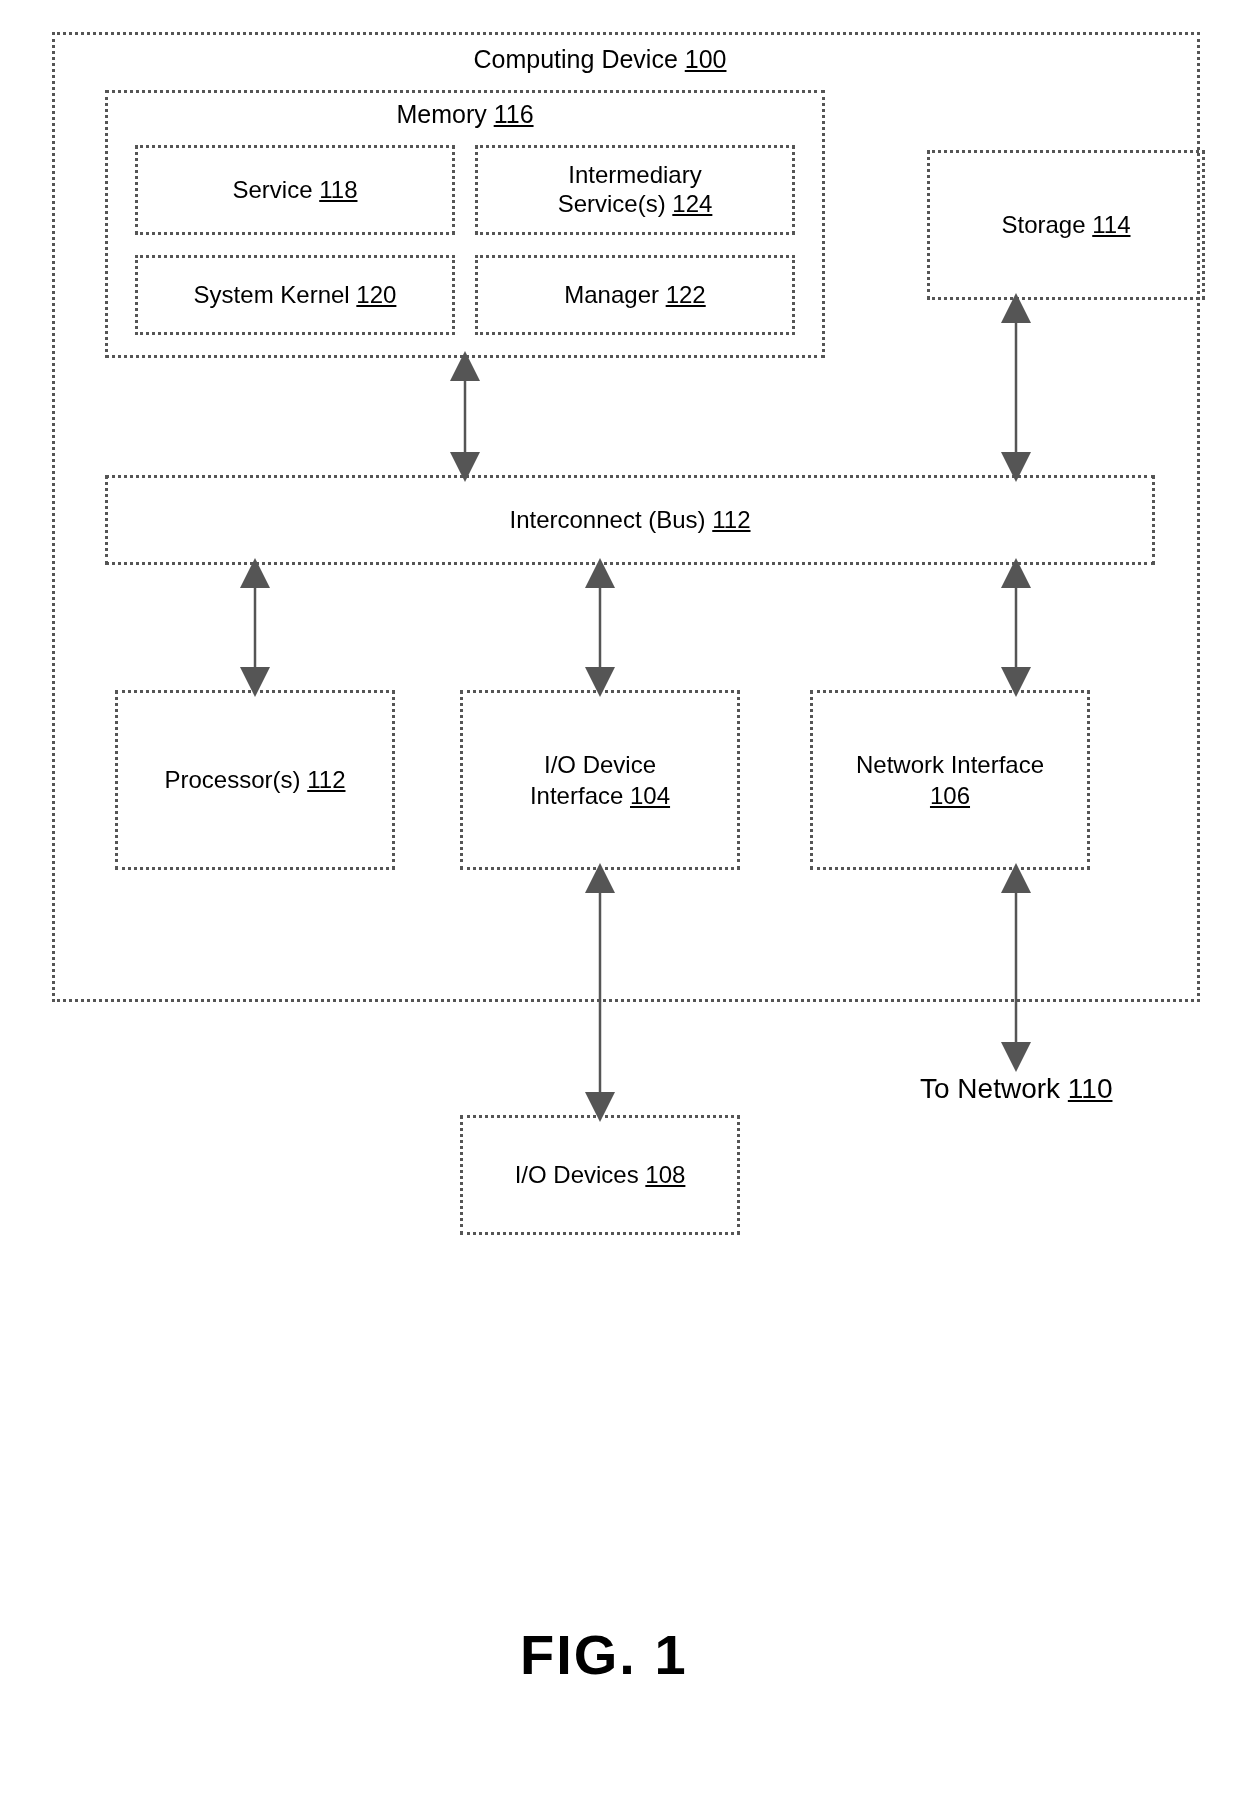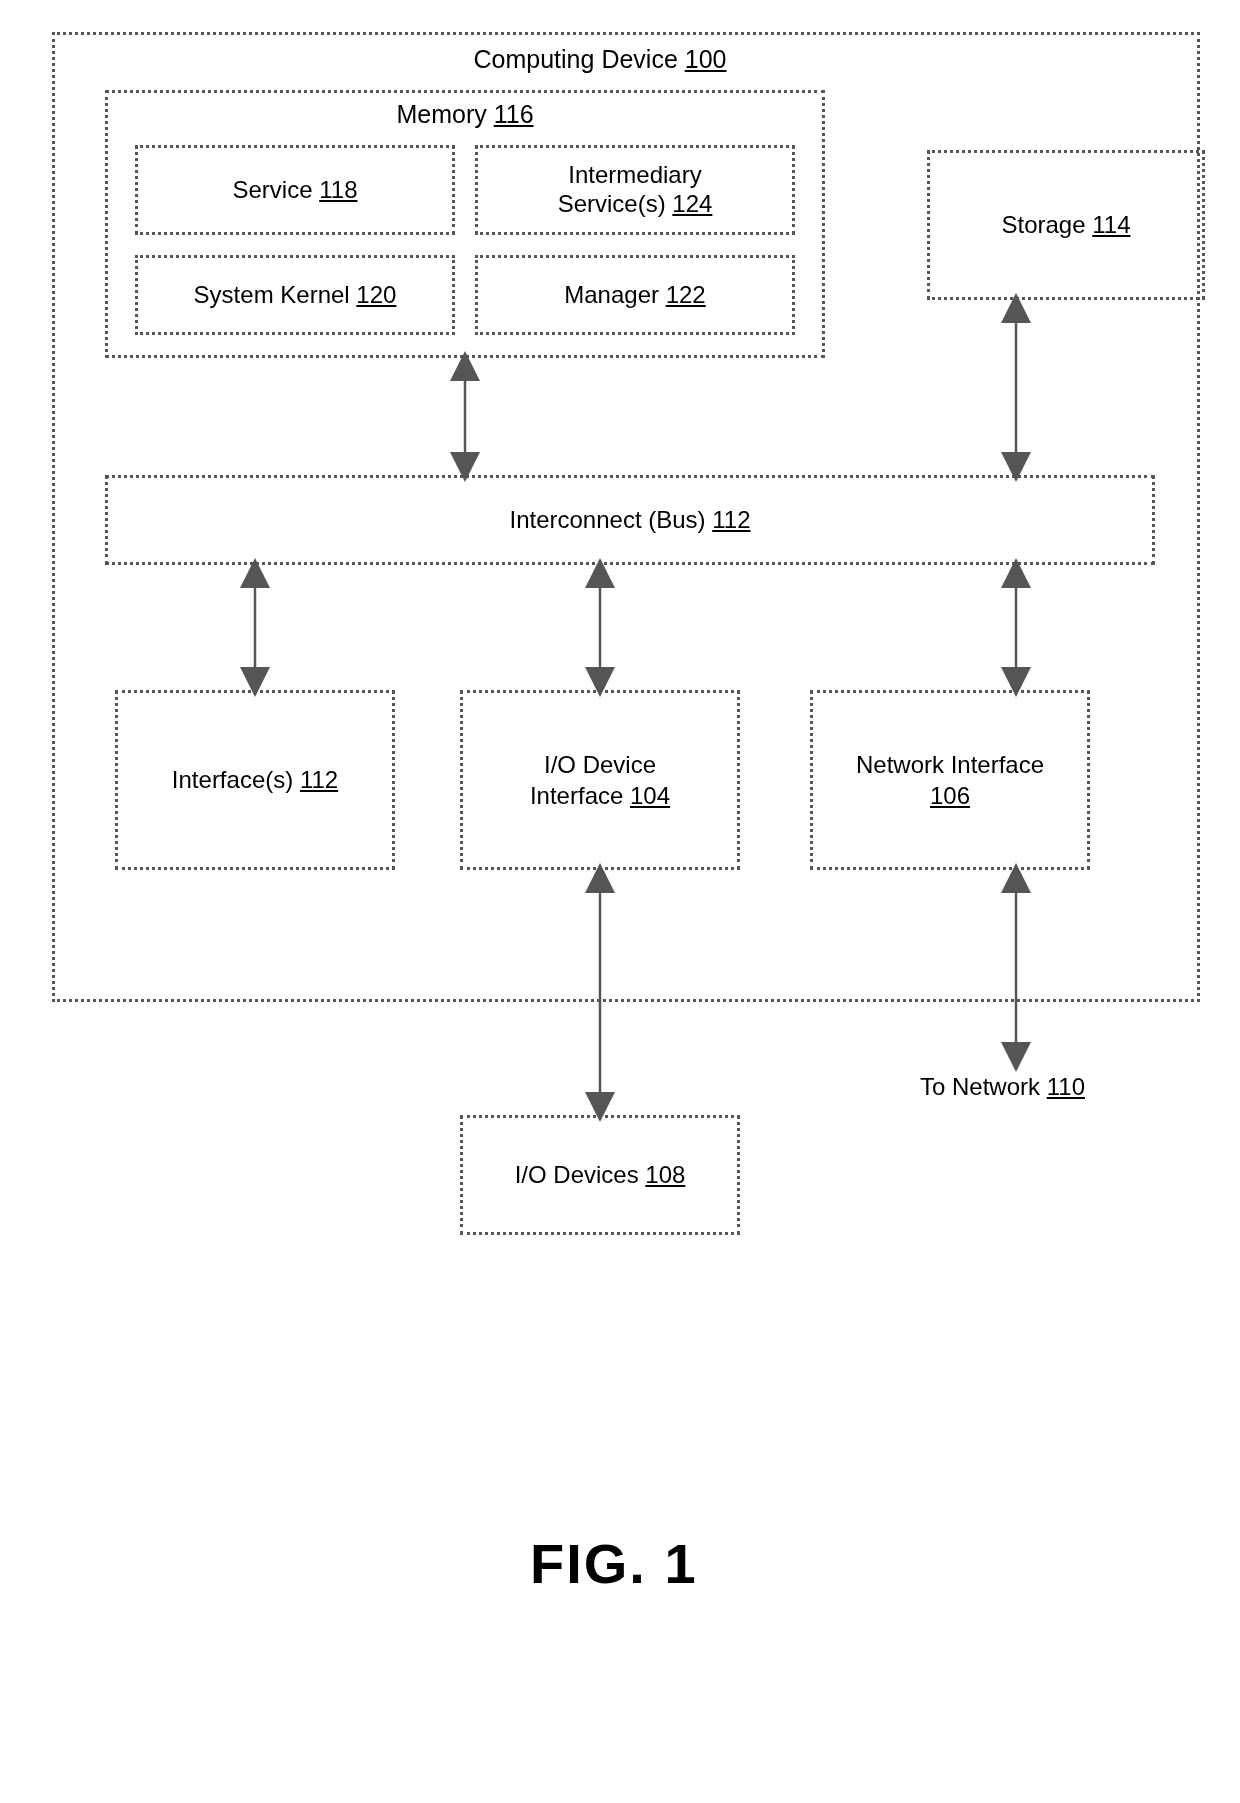--- a/index.html
+++ b/index.html
@@ -37,21 +37,21 @@
       text-decoration: underline;
     }
     .fig-caption {
       position: absolute;
       font-size: 56px;
       font-weight: 900;
       letter-spacing: 2px;
     }
     .network-label {
       position: absolute;
-      font-size: 24px;
+      font-size: 28px;
     }
   </style>
 </head>
 <body>
 
 <div class="outer-box" style="left:52px; top:32px; width:1148px; height:970px;"></div>
 <div class="label-top" style="left:400px; top:45px; width:400px;">
   <span>Computing Device</span>
   <span class="num-underline">100</span>
 </div>
@@ -100,21 +100,21 @@
 
 <div class="inner-box" style="left:105px; top:475px; width:1050px; height:90px;">
   <div>
     <span>Interconnect (Bus)</span>
     <span class="num-underline">112</span>
   </div>
 </div>
 
 <div class="inner-box" style="left:115px; top:690px; width:280px; height:180px;">
   <div>
-    <span>Interface(s)</span>
+    <span>Processor(s)</span>
     <span class="num-underline">112</span>
   </div>
 </div>
 
 <div class="inner-box" style="left:460px; top:690px; width:280px; height:180px; line-height:1.3;">
   <div>I/O Device</div>
   <div>
     <span>Interface</span>
     <span class="num-underline">104</span>
   </div>
@@ -155,13 +155,13 @@
 
   <line x1="600" y1="573" x2="600" y2="682" stroke="#555" stroke-width="2.5" marker-start="url(#arrowhead-start)" marker-end="url(#arrowhead)"></line>
 
   <line x1="1016" y1="573" x2="1016" y2="682" stroke="#555" stroke-width="2.5" marker-start="url(#arrowhead-start)" marker-end="url(#arrowhead)"></line>
 
   <line x1="600" y1="878" x2="600" y2="1107" stroke="#555" stroke-width="2.5" marker-start="url(#arrowhead-start)" marker-end="url(#arrowhead)"></line>
 
   <line x1="1016" y1="878" x2="1016" y2="1057" stroke="#555" stroke-width="2.5" marker-start="url(#arrowhead-start)" marker-end="url(#arrowhead)"></line>
 </svg>
 
-<div class="fig-caption" style="left:520px; top:1531px;margin-left:10px;">FIG. 1</div>
+<div class="fig-caption" style="left:520px; top:1622px;">FIG. 1</div>
 
 </body></html>

